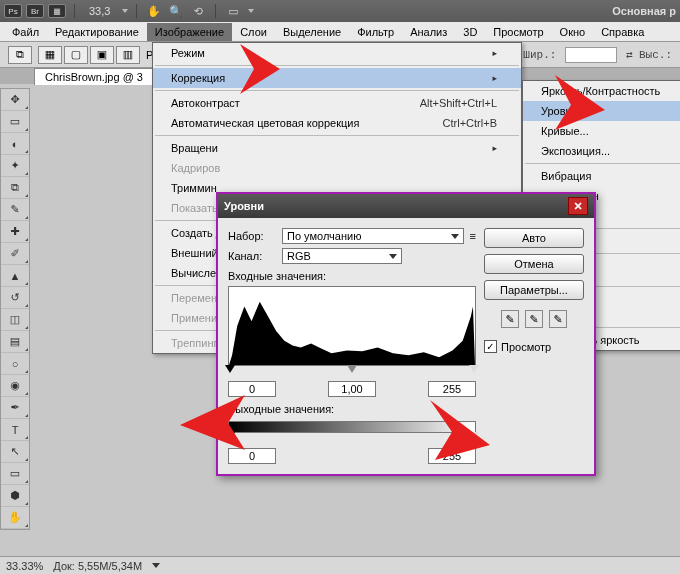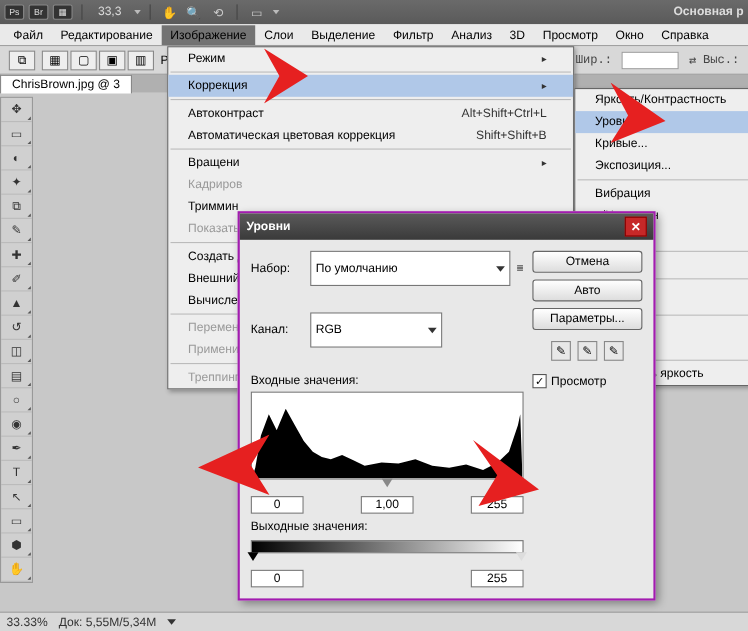--- a/index.html
+++ b/index.html
@@ -20,21 +20,21 @@
   .menu-item.open { background:#737373; }
   
   
   .opt-bar { height:26px; background:#d8d8d8; border-bottom:1px solid #999; display:flex; align-items:center; padding:0 8px; gap:6px; }
   .opt-bar .obox { width:24px; height:18px; border:1px solid #888; background:#eee; display:flex; align-items:center; justify-content:center; }
   .opt-bar .orow { display:flex; gap:2px; }
   .dim-lbl { color:#444;font-family:Liberation Mono, monospace; }
   .dim-box { width:52px; height:16px; border:1px solid #999; background:#fff; margin:0 3px; }
   
   
-  .doc-tab-row { height:16px; background:#b0b0b0; display:flex; align-items:center; }
+  .doc-tab-row { height:16px; background:#b0b0b0; display:flex; align-items:center; padding-left:34px; }
   .doc-tab { background:#fff; padding:2px 10px; border:1px solid #888; border-bottom:none; }
   
   
   .tools { position:absolute; left:0; top:88px; width:30px; background:#d0d0d0; border:1px solid #999; display:flex; flex-direction:column; }
   .tool { width:28px; height:22px; display:flex; align-items:center; justify-content:center; color:#333; border-bottom:1px solid #bbb; position:relative; }
   .tool .corner { position:absolute; right:1px; bottom:1px; width:0;height:0;border-left:3px solid transparent;border-bottom:3px solid #555; }
   
   
   .canvas { position:absolute; left:30px; top:88px; right:0; bottom:18px; background:#c8c8c8; }
   
@@ -56,23 +56,23 @@
   
   
   .dialog { position:absolute; left:216px; top:192px; width:380px; background:#e8e8e8; border:2px solid #a21caf; box-shadow:3px 3px 8px rgba(0,0,0,.4); }
   .dlg-title { height:24px; background:linear-gradient(#5a5a5a,#3a3a3a); color:#fff; display:flex; align-items:center; padding:0 6px; font-weight:bold; }
   .dlg-close { margin-left:auto; width:20px; height:18px; background:#c62828; border:1px solid #800; display:flex; align-items:center; justify-content:center; color:#fff; font-weight:bold; }
   .dlg-body { padding:10px; display:flex; gap:8px; }
   .dlg-left { flex:1; }
   .dlg-right { width:100px; display:flex; flex-direction:column; gap:6px; align-items:stretch; }
   .dlg-btn { height:20px; border:1px solid #666; background:linear-gradient(#fff,#ddd); border-radius:3px; text-align:center; line-height:18px; }
   .dlg-btn.primary { border:2px solid #2a60a8; }
-  .fld-row { display:flex; align-items:center; gap:6px; margin-bottom:24px; }
+  .fld-row { display:flex; align-items:center; gap:6px; margin-bottom:4px; }
   .fld-label { width:48px; }
-  .select { flex:1; height:32px; border:1px solid #777; background:#fff; display:flex; align-items:center; padding:0 4px; }
+  .select { flex:1; height:16px; border:1px solid #777; background:#fff; display:flex; align-items:center; padding:0 4px; }
   .select::after { content:""; margin-left:auto; width:0;height:0;border-left:4px solid transparent;border-right:4px solid transparent;border-top:5px solid #333; }
   .select.narrow { width:120px; flex:none; }
   .sec-label { color:#000; margin:6px 0 4px; }
   .histogram { height:80px; border:1px solid #777; background:#fff; position:relative; overflow:hidden; }
   .hist-svg { width:100%; height:100%; display:block; }
   .slider-track { height:14px; position:relative; margin-top:-1px; }
   .slider-tri { position:absolute; top:0; width:0;height:0;border-left:5px solid transparent;border-right:5px solid transparent; }
   .tri-black { border-top:8px solid #000; }
   .tri-mid { border-top:8px solid #888; }
   .tri-white { border-top:8px solid #ddd; }
@@ -176,21 +176,21 @@
   <div class="dd-row hasarrow">Режим</div>
   <div class="dd-sep"></div>
   <div class="dd-row hasarrow hilite">Коррекция</div>
   <div class="dd-sep"></div>
   <div class="dd-row">
       <span>Автоконтраст</span>
       <span class="shortcut">Alt+Shift+Ctrl+L</span>
     </div>
   <div class="dd-row">
       <span>Автоматическая цветовая коррекция</span>
-      <span class="shortcut">Shift+Shift+B</span>
+      <span class="shortcut">Ctrl+Ctrl+B</span>
     </div>
   <div class="dd-sep"></div>
   <div class="dd-row hasarrow">Вращени</div>
   <div class="dd-row disabled">Кадриров</div>
   <div class="dd-row">Триммин</div>
   <div class="dd-row disabled">Показать</div>
   <div class="dd-sep"></div>
   <div class="dd-row">Создать д</div>
   <div class="dd-row">Внешний</div>
   <div class="dd-row">Вычислен</div>
@@ -264,22 +264,22 @@
       <div class="slider-track">
         <div class="slider-tri tri-black" style="left:-3px"></div>
         <div class="slider-tri tri-white" style="right:-3px"></div>
       </div>
       <div class="val-row">
         <div class="val-box">0</div>
         <div class="val-box">255</div>
       </div>
     </div>
     <div class="dlg-right">
+      <div class="dlg-btn">Авто</div>
       <div class="dlg-btn">Отмена</div>
-      <div class="dlg-btn">Авто</div>
       <div class="dlg-btn">Параметры...</div>
       <div class="eyedrops">
         <div class="eyedrop">✎</div>
         <div class="eyedrop">✎</div>
         <div class="eyedrop">✎</div>
       </div>
       <div class="checkbox-row">
         <div class="checkbox">✓</div>
         <span>Просмотр</span>
       </div>

